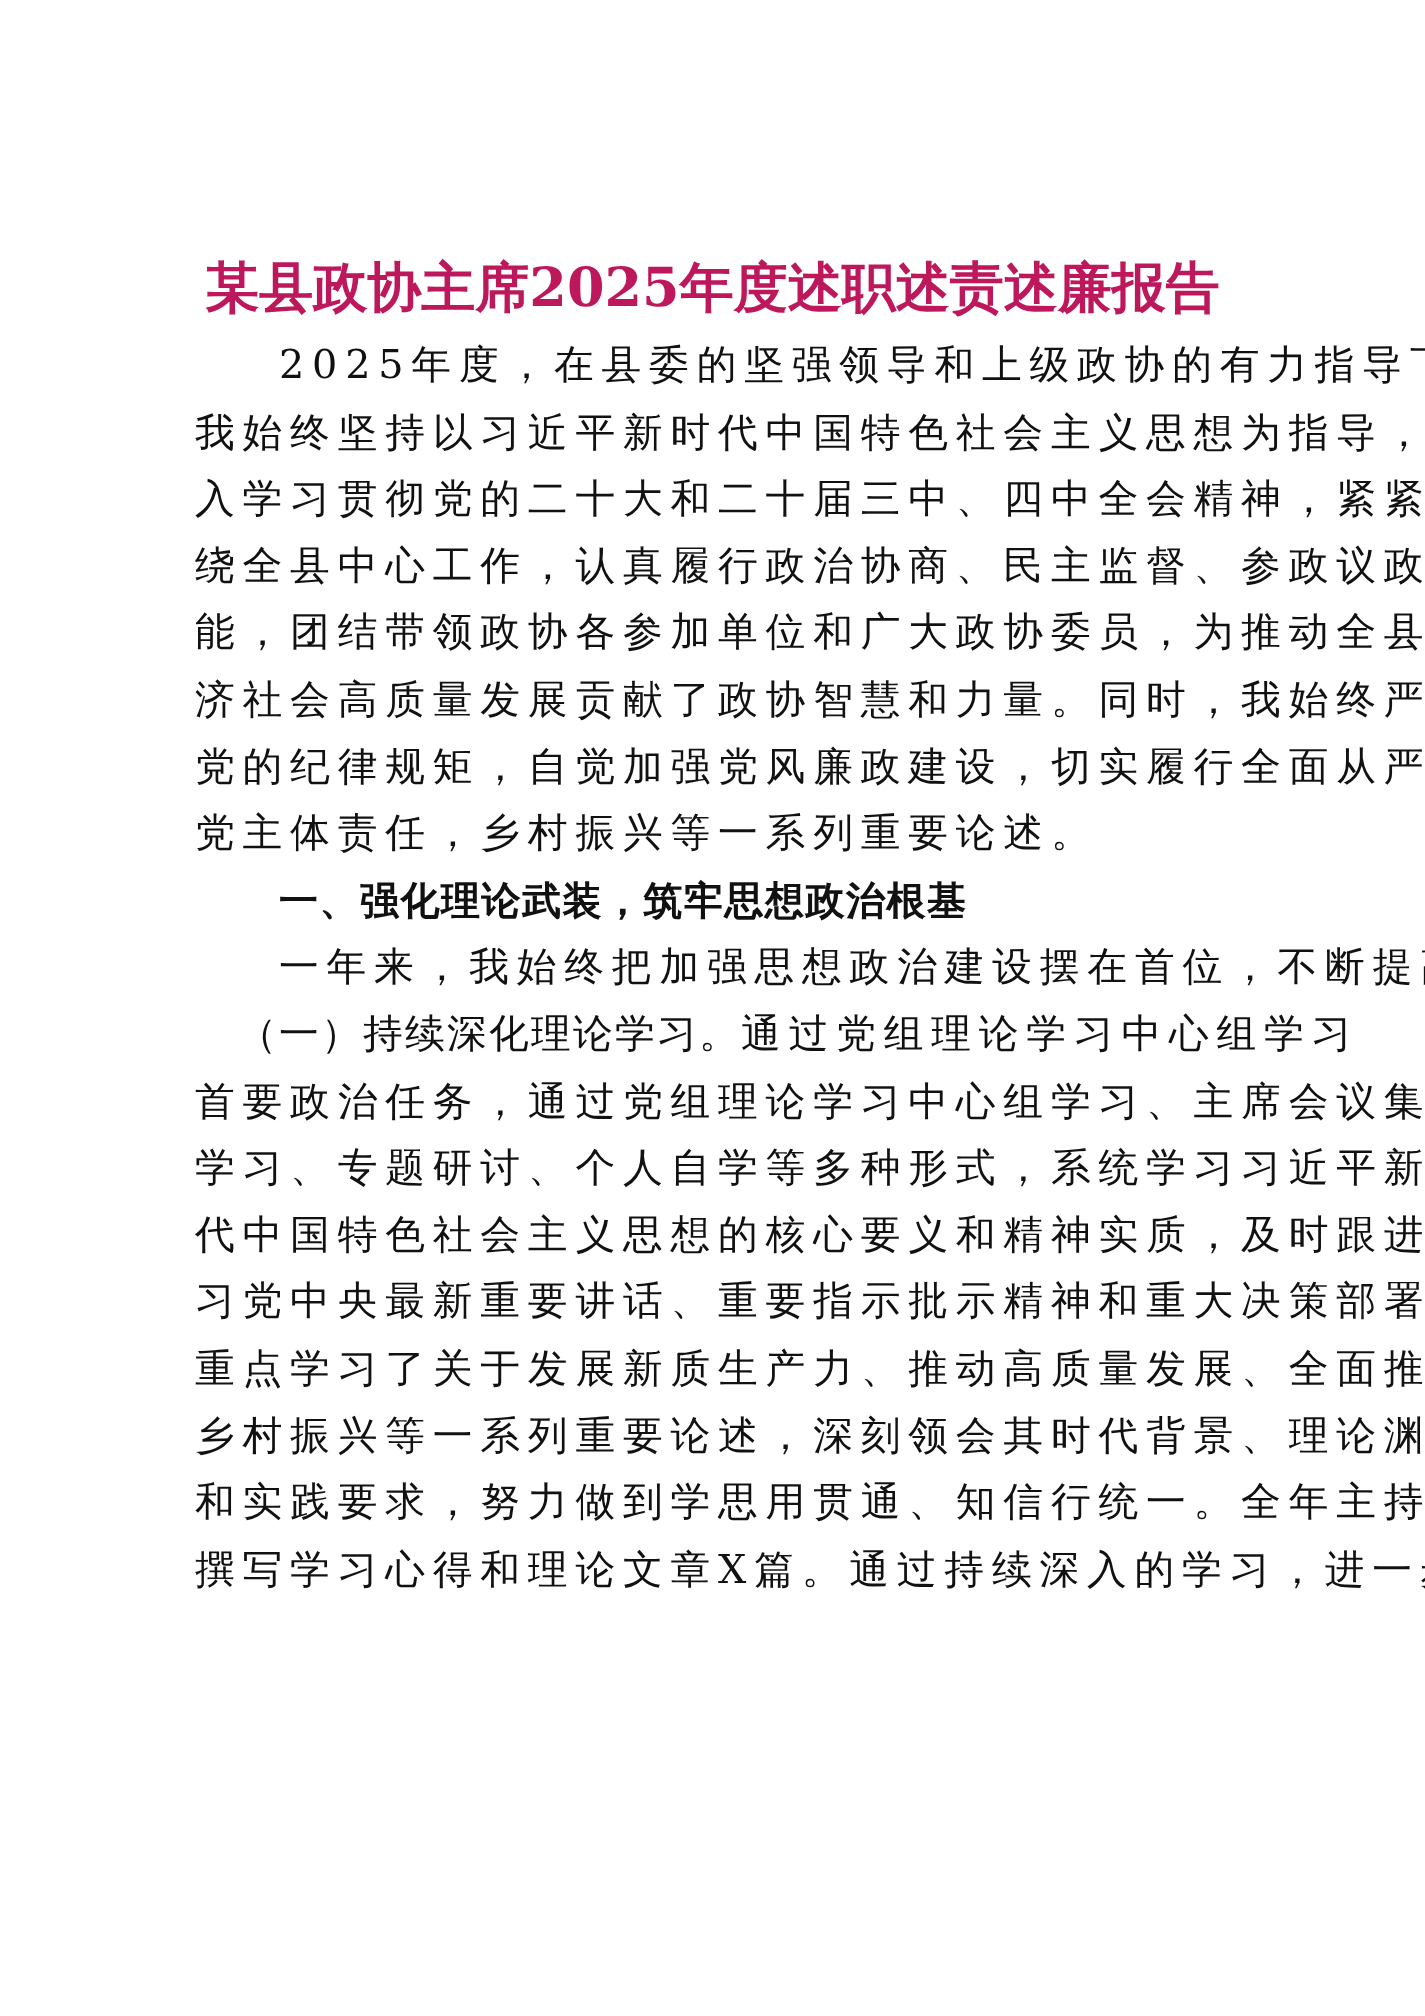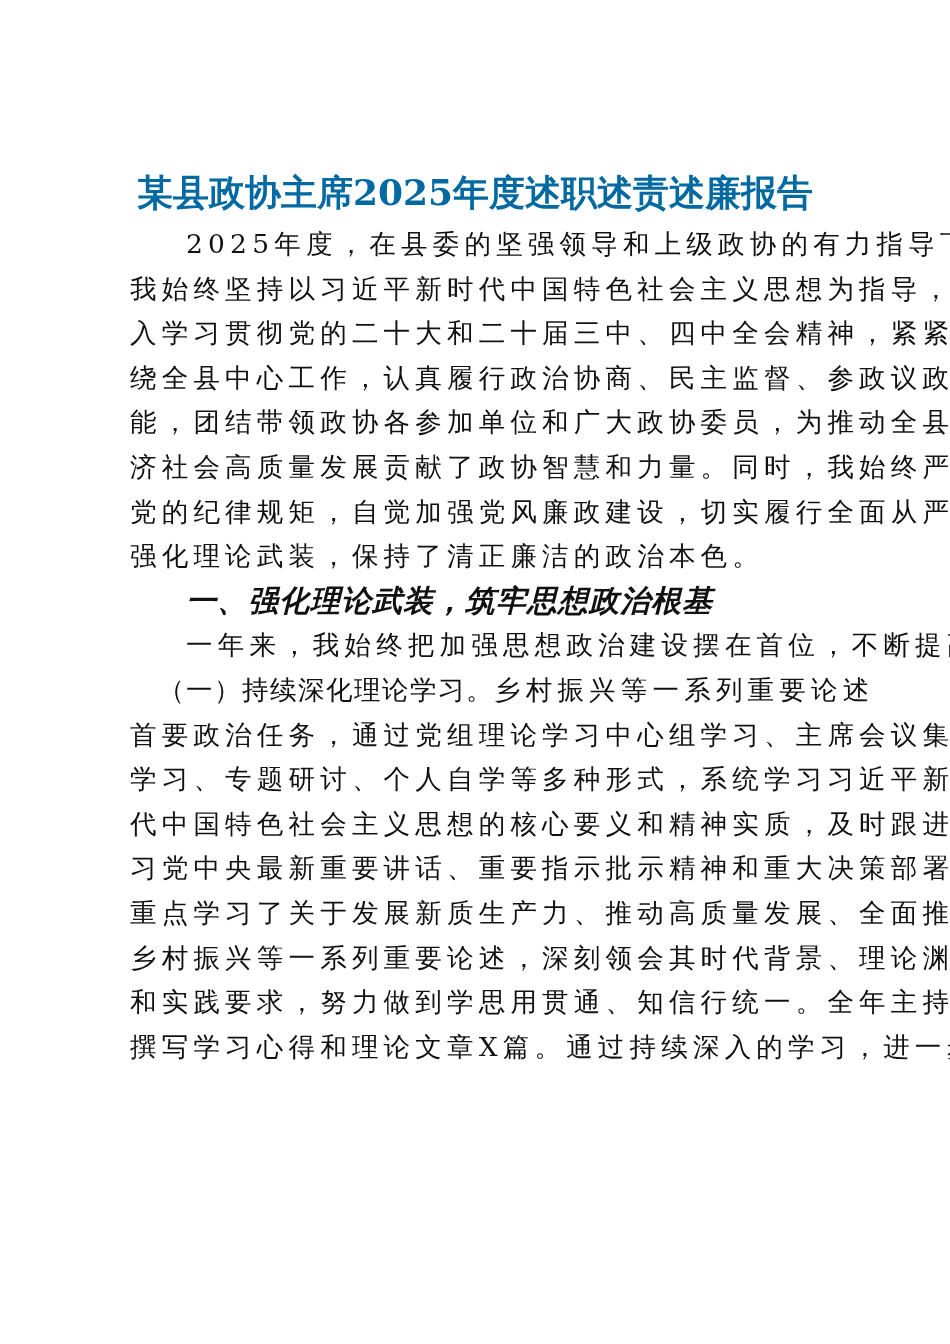--- a/index.html
+++ b/index.html
@@ -1,52 +1,52 @@
 <!DOCTYPE html>
 <html><head>
 <meta charset="utf-8">
 <style>
   html, body { margin:0; padding:0; background:#ffffff; }
   body { width:950px; height:1344px; position:relative; overflow:hidden; }
   .page { position:absolute; left:0; top:0; width:950px; height:1344px; background:#fff; }
   .title {
     position:absolute; left:0; width:950px; top:166px; text-align:center;
     font-family:"DejaVu Serif","Liberation Serif",serif; font-weight:bold;
-    font-size:36px; letter-spacing:0px; color:#0369a1; line-height:52px; margin:0;
+    font-size:36px; letter-spacing:0px; color:#be185d; line-height:52px; margin:0;
   }
   .body {
     position:absolute; left:130px; top:222px; width:702px;
     font-family:"DejaVu Serif","Liberation Serif",serif; font-size:26.5px;
     line-height:44.6px; color:#111; letter-spacing:5.2px;
   }
   .line { display:block; white-space:nowrap; height:44.6px; }
   .indent { padding-left:56px; }
-  .heading { font-family:"DejaVu Sans","Liberation Sans",sans-serif; font-weight:bold; letter-spacing:1px; font-size:30px;font-style:italic; }
+  .heading { font-family:"DejaVu Sans","Liberation Sans",sans-serif; font-weight:bold; letter-spacing:1px; font-size:26px; }
   .bold { font-weight:normal; font-family:"DejaVu Sans","Liberation Sans",sans-serif; letter-spacing:1.5px; }
 </style>
 </head>
 <body>
 
 <div class="page">
   <h1 class="title">某县政协主席2025年度述职述责述廉报告</h1>
 
   <div class="body">
     <span class="line indent">2025年度，在县委的坚强领导和上级政协的有力指导下，</span>
     <span class="line">我始终坚持以习近平新时代中国特色社会主义思想为指导，深</span>
     <span class="line">入学习贯彻党的二十大和二十届三中、四中全会精神，紧紧围</span>
     <span class="line">绕全县中心工作，认真履行政治协商、民主监督、参政议政职</span>
     <span class="line">能，团结带领政协各参加单位和广大政协委员，为推动全县经</span>
     <span class="line">济社会高质量发展贡献了政协智慧和力量。同时，我始终严守</span>
     <span class="line">党的纪律规矩，自觉加强党风廉政建设，切实履行全面从严治</span>
-    <span class="line">强化理论武装，保持了清正廉洁的政治本色。</span>
+    <span class="line">党主体责任，乡村振兴等一系列重要论述。</span>
 
     <span class="line indent heading">一、强化理论武装，筑牢思想政治根基</span>
     <span class="line indent">一年来，我始终把加强思想政治建设摆在首位，不断提高</span>
 
-    <span class="line" style="padding-left:28px"><span class="bold">（一）持续深化理论学习。</span><span>乡村振兴等一系列重要论述</span></span>
+    <span class="line" style="padding-left:28px"><span class="bold">（一）持续深化理论学习。</span><span>通过党组理论学习中心组学习</span></span>
     <span class="line">首要政治任务，通过党组理论学习中心组学习、主席会议集体</span>
     <span class="line">学习、专题研讨、个人自学等多种形式，系统学习习近平新时</span>
     <span class="line">代中国特色社会主义思想的核心要义和精神实质，及时跟进学</span>
     <span class="line">习党中央最新重要讲话、重要指示批示精神和重大决策部署。</span>
     <span class="line">重点学习了关于发展新质生产力、推动高质量发展、全面推进</span>
     <span class="line">乡村振兴等一系列重要论述，深刻领会其时代背景、理论渊源</span>
     <span class="line">和实践要求，努力做到学思用贯通、知信行统一。全年主持参</span>
     <span class="line">撰写学习心得和理论文章X篇。通过持续深入的学习，进一步</span>
   </div>
 </div>

